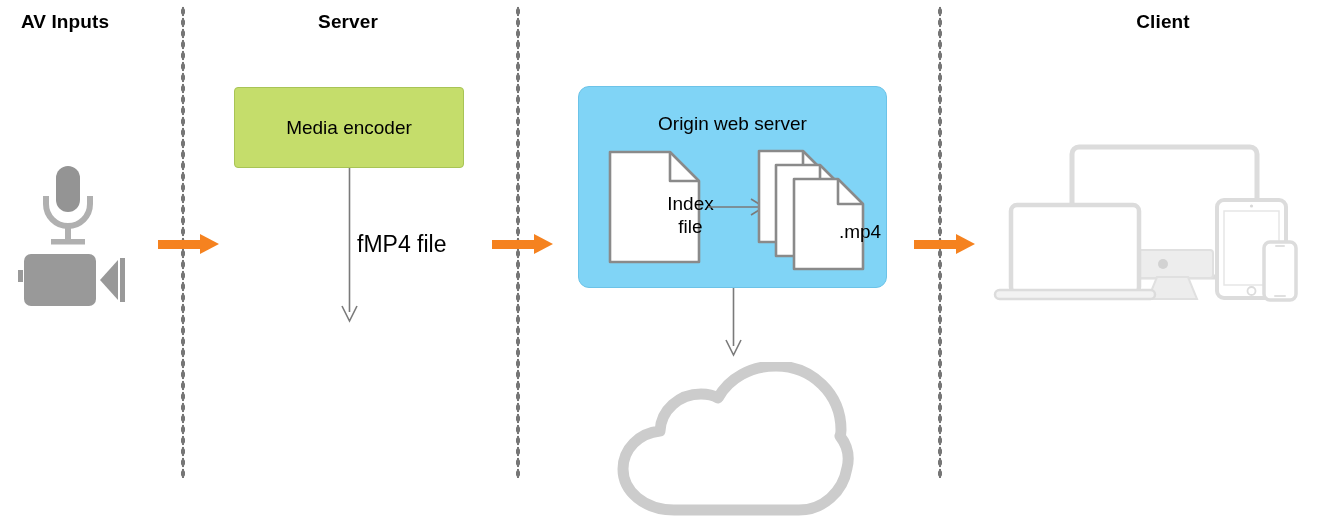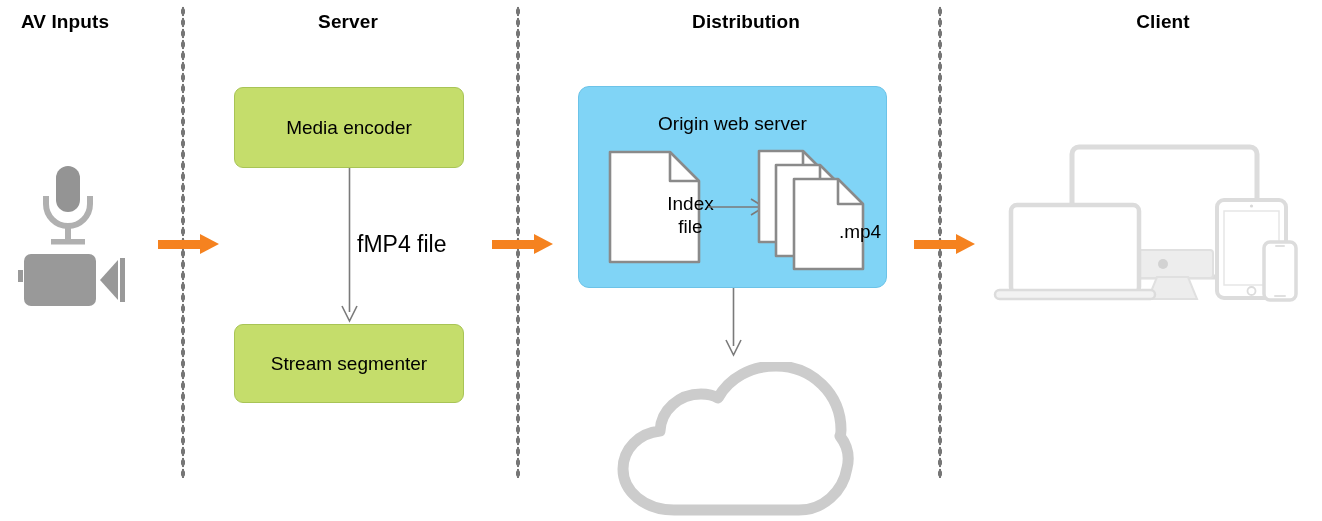--- a/index.html
+++ b/index.html
@@ -47,21 +47,21 @@
   .orange-arrow {
     position: absolute;
     height: 22px;
   }
 
   
   .green-box {
     position: absolute;
     background: #c5dd6b;
     border: 1.5px solid #a8c456;
-    border-radius: 9px;
+    border-radius: 4px;
     box-sizing: border-box;
     display: flex;
     align-items: center;
     justify-content: center;
     color: #000000;
     font-size: 19px;
     text-align: center;
   }
 
   
@@ -127,21 +127,20 @@
   
   .av-icons { position: absolute; }
 </style>
 </head>
 <body>
 
 <div id="stage">
 
   <div class="col-header" style="left:283px; top:11px; width:130px;">Server</div>
   <div class="col-header" style="left:0px; top:11px; width:130px;">AV Inputs</div>
-  <div class="col-header" style="left:681px; top:11px; width:130px;">Distribution</div>
   <div class="col-header" style="left:1098px; top:11px; width:130px;">Client</div>
 
   <div class="divider" style="left:181px;"></div>
   <div class="divider" style="left:516px;"></div>
   <div class="divider" style="left:938px;"></div>
 
   <div class="av-icons" style="left:14px; top:160px; width:130px; height:145px;">
 
     <svg width="92" height="92" viewBox="0 0 92 92" style="position:absolute; left:8px; top:0px;">
       <rect x="34" y="6" width="24" height="46" rx="12" fill="#949494"></rect>
@@ -177,23 +176,20 @@
     <span>Media encoder</span>
   </div>
 
   <svg class="gray-arrow" style="left:338px; top:168px;" width="24" height="156" viewBox="0 0 24 156">
     <line x1="11.5" y1="0" x2="11.5" y2="144" stroke="#7a7a7a" stroke-width="1.6"></line>
     <path d="M4 138 L11.5 153 L19 138" fill="none" stroke="#7a7a7a" stroke-width="1.6"></path>
   </svg>
 
   <div class="edge-label" style="left:357px; top:231px;">fMP4 file</div>
 
-  <div class="green-box" style="left:234px; top:324px; width:230px; height:79px;">
-    <span>Stream segmenter</span>
-  </div>
 
   <div class="blue-box" style="left:578px; top:86px; width:309px; height:202px;">
     <div class="blue-box-title">Origin web server</div>
   </div>
 
   <div class="doc" style="left:608px; top:150px; width:93px; height:114px;">
     <svg width="93" height="114" viewBox="0 0 93 114">
       <path d="M2 2 H62 L91 31 V112 H2 Z" fill="#ffffff" stroke="#8a8a8a" stroke-width="2.6" stroke-linejoin="round"></path>
       <path d="M62 2 V31 H91" fill="none" stroke="#8a8a8a" stroke-width="2.6" stroke-linejoin="round"></path>
     </svg>

